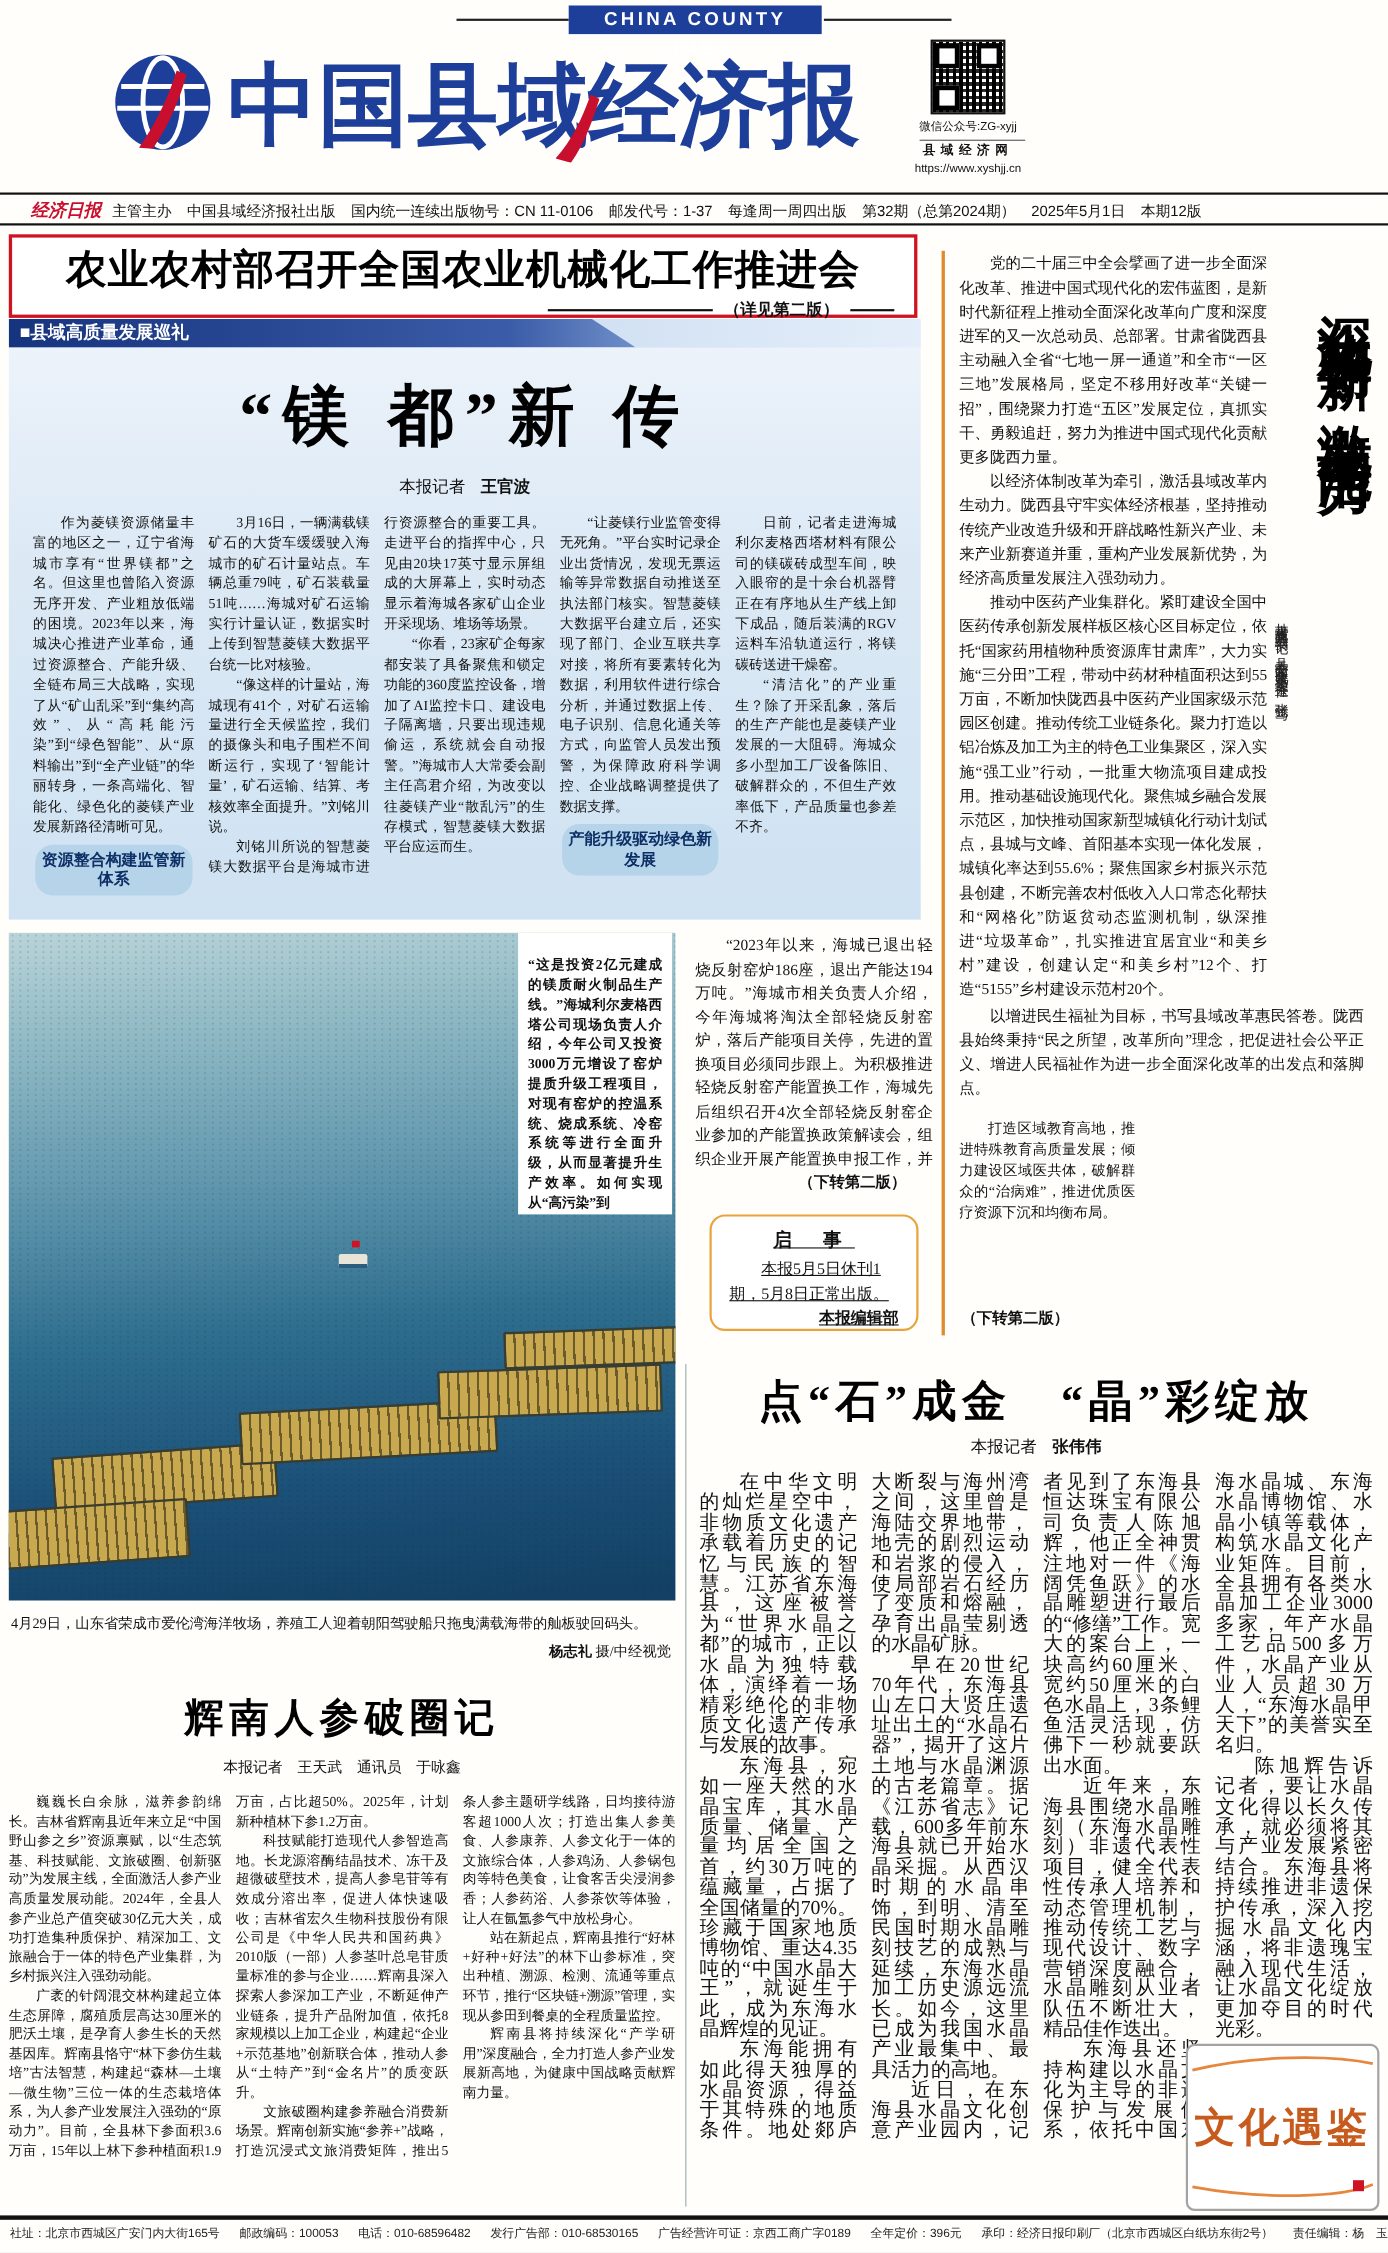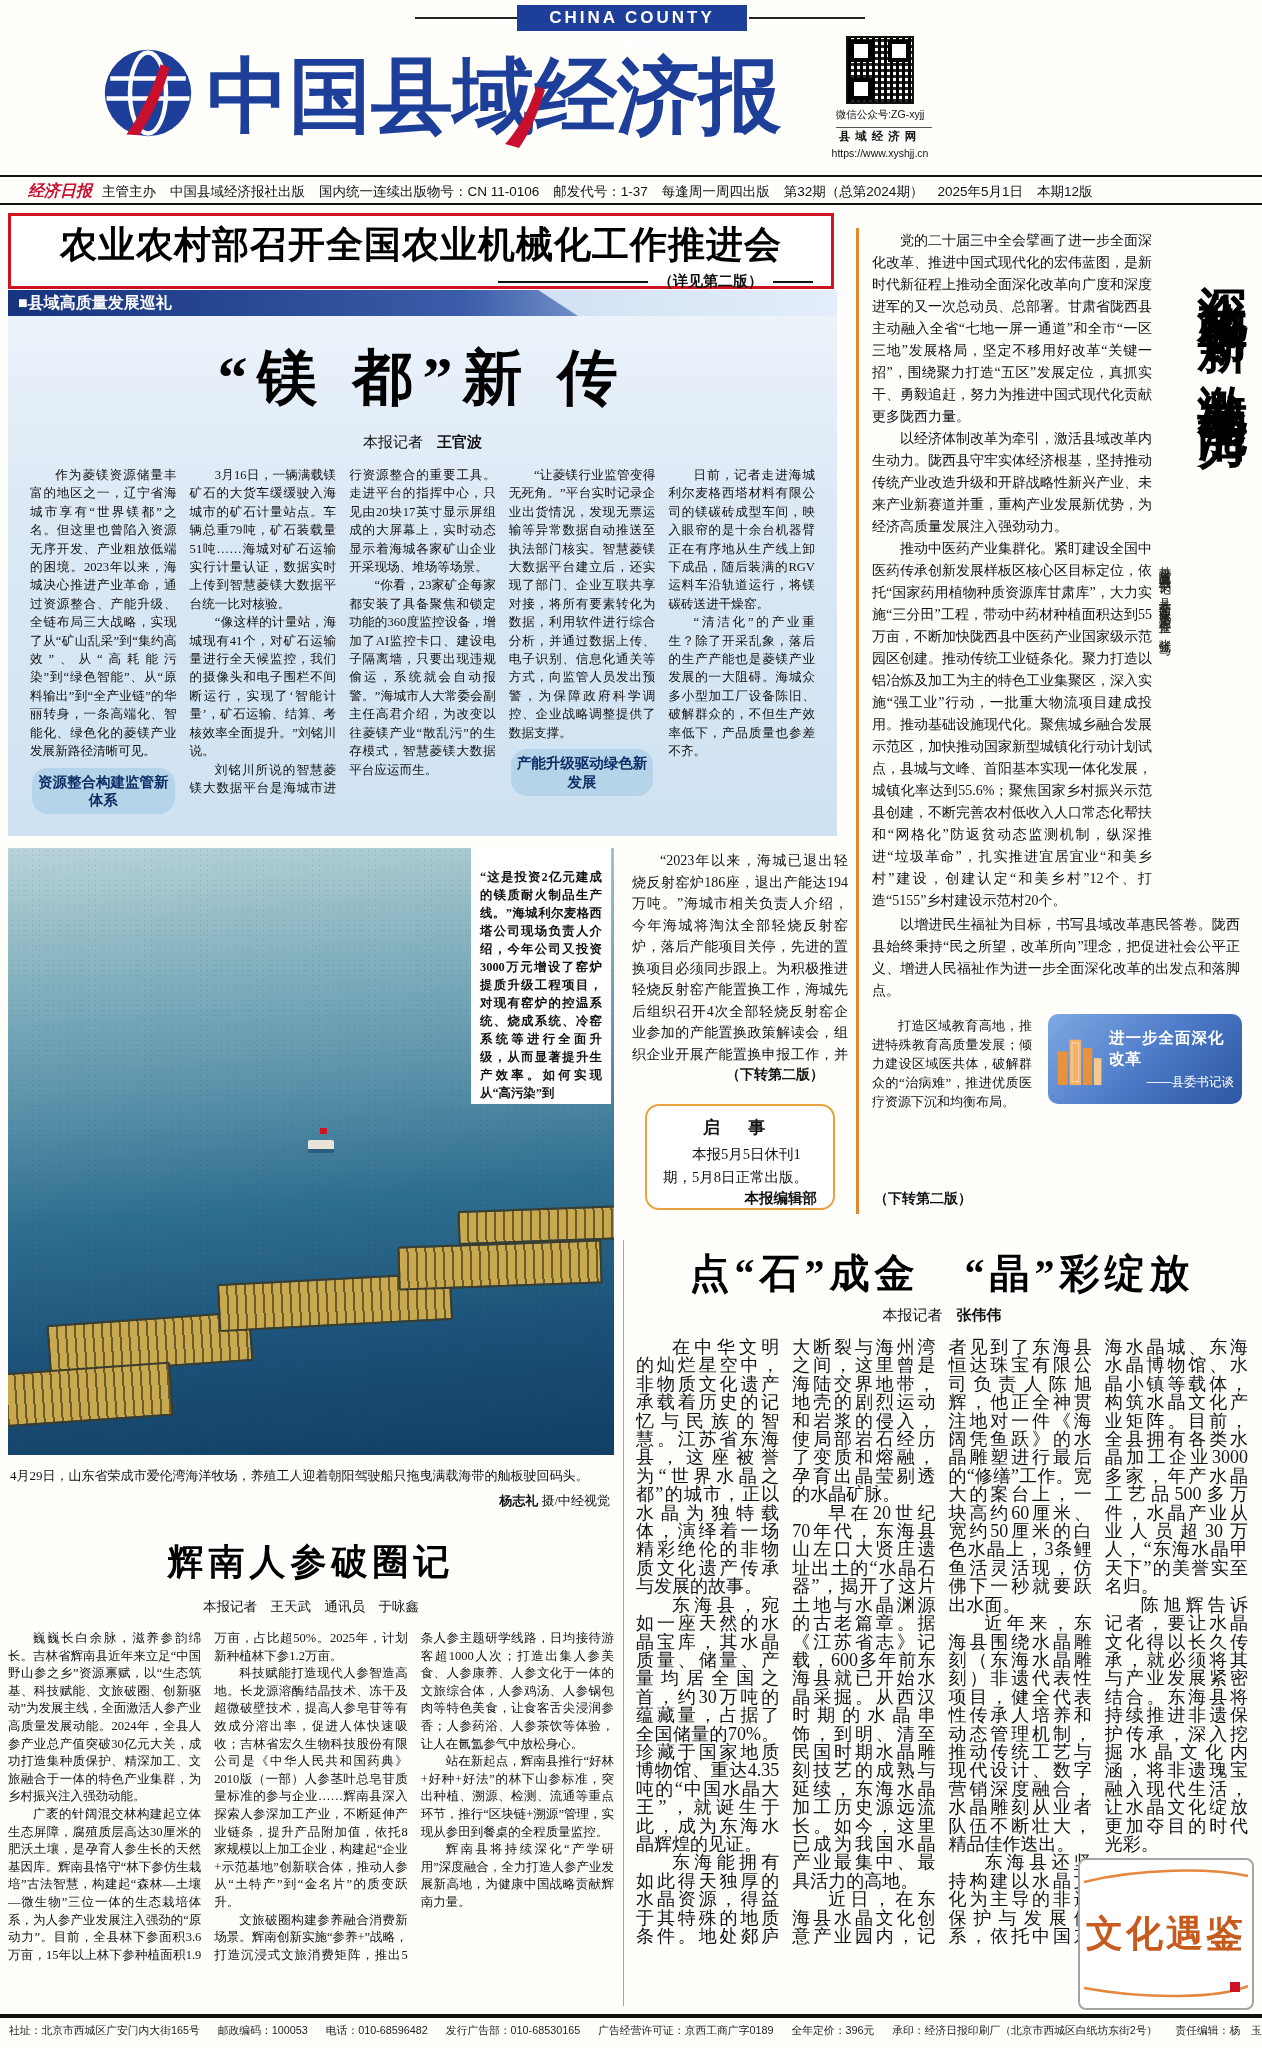--- a/index.html
+++ b/index.html
@@ -76,21 +76,21 @@
   .vert{writing-mode:vertical-rl;text-orientation:upright;}
   .reform-vtitle{font-family:"Liberation Sans","DejaVu Sans",sans-serif;font-weight:900;
       font-size:50px;letter-spacing:7px;color:#000;}
   .reform-vauthor{font-size:12.5px;letter-spacing:2px;color:#222;}
   .promo{border-radius:10px;background:linear-gradient(135deg,#7fa9e4 0%,#4a78c6 55%,#2c569f 100%);
       display:flex;align-items:center;padding:6px 8px;box-sizing:border-box;}
   .promo-text{color:#fff;font-family:"Liberation Sans","DejaVu Sans",sans-serif;margin-left:6px;}
   .promo-l1{font-size:15.5px;font-weight:900;letter-spacing:1px;}
   .promo-l2{font-size:12.5px;text-align:right;margin-top:4px;}
   
-  .notice{border:2.5px solid #e8a33d;border-radius:14px;background:#fff;padding:10px 16px;box-sizing:border-box;}
+  .notice{border:2.5px solid #e8a33d;border-radius:14px;background:#fff;padding:10px 16px;box-sizing:border-box;text-decoration:underline;}
   .notice-title{text-align:center;font-weight:bold;font-size:17px;letter-spacing:12px;}
   .notice-body{font-size:14.5px;line-height:23px;text-indent:2em;margin-top:4px;}
   .notice-sig{text-align:right;font-weight:bold;font-size:14.5px;font-family:"Liberation Sans","DejaVu Sans",sans-serif;}
   
   .crystal-cols{column-count:4;font-size:18px;line-height:18.4px;}
   
   .culture{background:#fff;border:2px solid #a3a3a3;border-radius:8px;
       display:flex;align-items:center;justify-content:center;}
   .culture-text{color:#c75b1d;font-size:37px;font-weight:900;letter-spacing:3px;
       font-family:"Liberation Serif","DejaVu Serif",serif;}
@@ -228,33 +228,20 @@
   <div class="abs reform-col" style="left:872px;top:1016px;width:160px;height:170px;overflow:hidden;font-size:13px;line-height:19px;">
     <div>
         <p class="para">打造区域教育高地，推进特殊教育高质量发展；倾力建设区域医共体，破解群众的“治病难”，推进优质医疗资源下沉和均衡布局。</p>
       </div>
   </div>
   <div class="abs continued" style="left:874px;top:1190px;">（下转第二版）</div>
 
   <div class="abs vert reform-vauthor" style="left:1156px;top:556px;height:360px;">甘肃省陇西县委书记、县委全面深化改革委员会主任　张懿笃</div>
   <div class="abs vert reform-vtitle" style="left:1190px;top:246px;height:668px;">深化改革创新　激发动能活力</div>
 
-  <div class="abs promo" style="left:1048px;top:1014px;width:194px;height:90px;">
-    <svg width="56" height="62" viewBox="0 0 56 62">
-      <rect x="2" y="22" width="12" height="40" fill="#e8923c"></rect>
-      <rect x="16" y="8" width="14" height="54" fill="#f5b066"></rect>
-      <rect x="32" y="18" width="11" height="44" fill="#e8923c"></rect>
-      <rect x="45" y="30" width="9" height="32" fill="#f5c98f"></rect>
-      <rect x="19" y="12" width="8" height="46" fill="none" stroke="#fff" stroke-width="1" opacity=".6"></rect>
-    </svg>
-    <div class="promo-text">
-      <div class="promo-l1">进一步全面深化改革</div>
-      <div class="promo-l2">——县委书记谈</div>
-    </div>
-  </div>
 
   <div class="abs vrule" style="left:623px;top:1240px;height:766px;"></div>
 
   <div class="abs art-title" style="left:636px;top:1246px;width:612px;font-size:40px;">点“石”成金　“晶”彩绽放</div>
   <div class="abs byline" style="left:636px;top:1306px;width:612px;">
     <span>本报记者</span><b>张伟伟</b>
   </div>
   <div class="abs cols crystal-cols" style="left:636px;top:1338px;width:612px;height:668px;overflow:hidden;">
     <div>
         <p class="para">在中华文明的灿烂星空中，非物质文化遗产承载着历史的记忆与民族的智慧。江苏省东海县，这座被誉为“世界水晶之都”的城市，正以水晶为独特载体，演绎着一场精彩绝伦的非物质文化遗产传承与发展的故事。</p>

